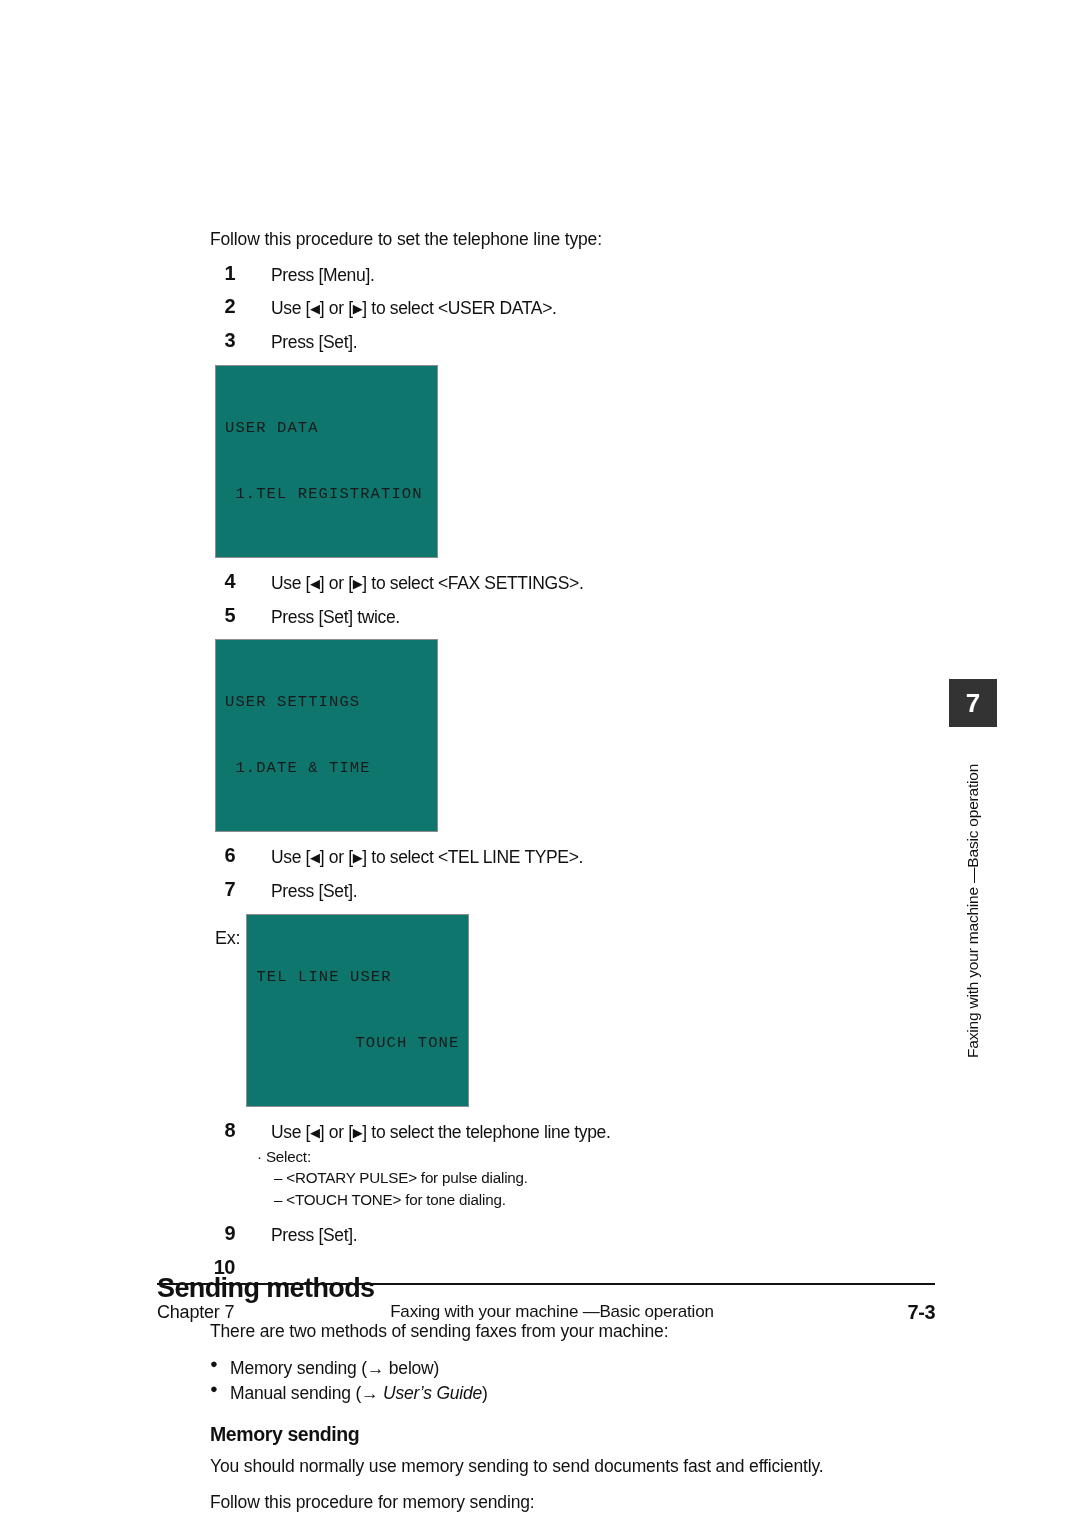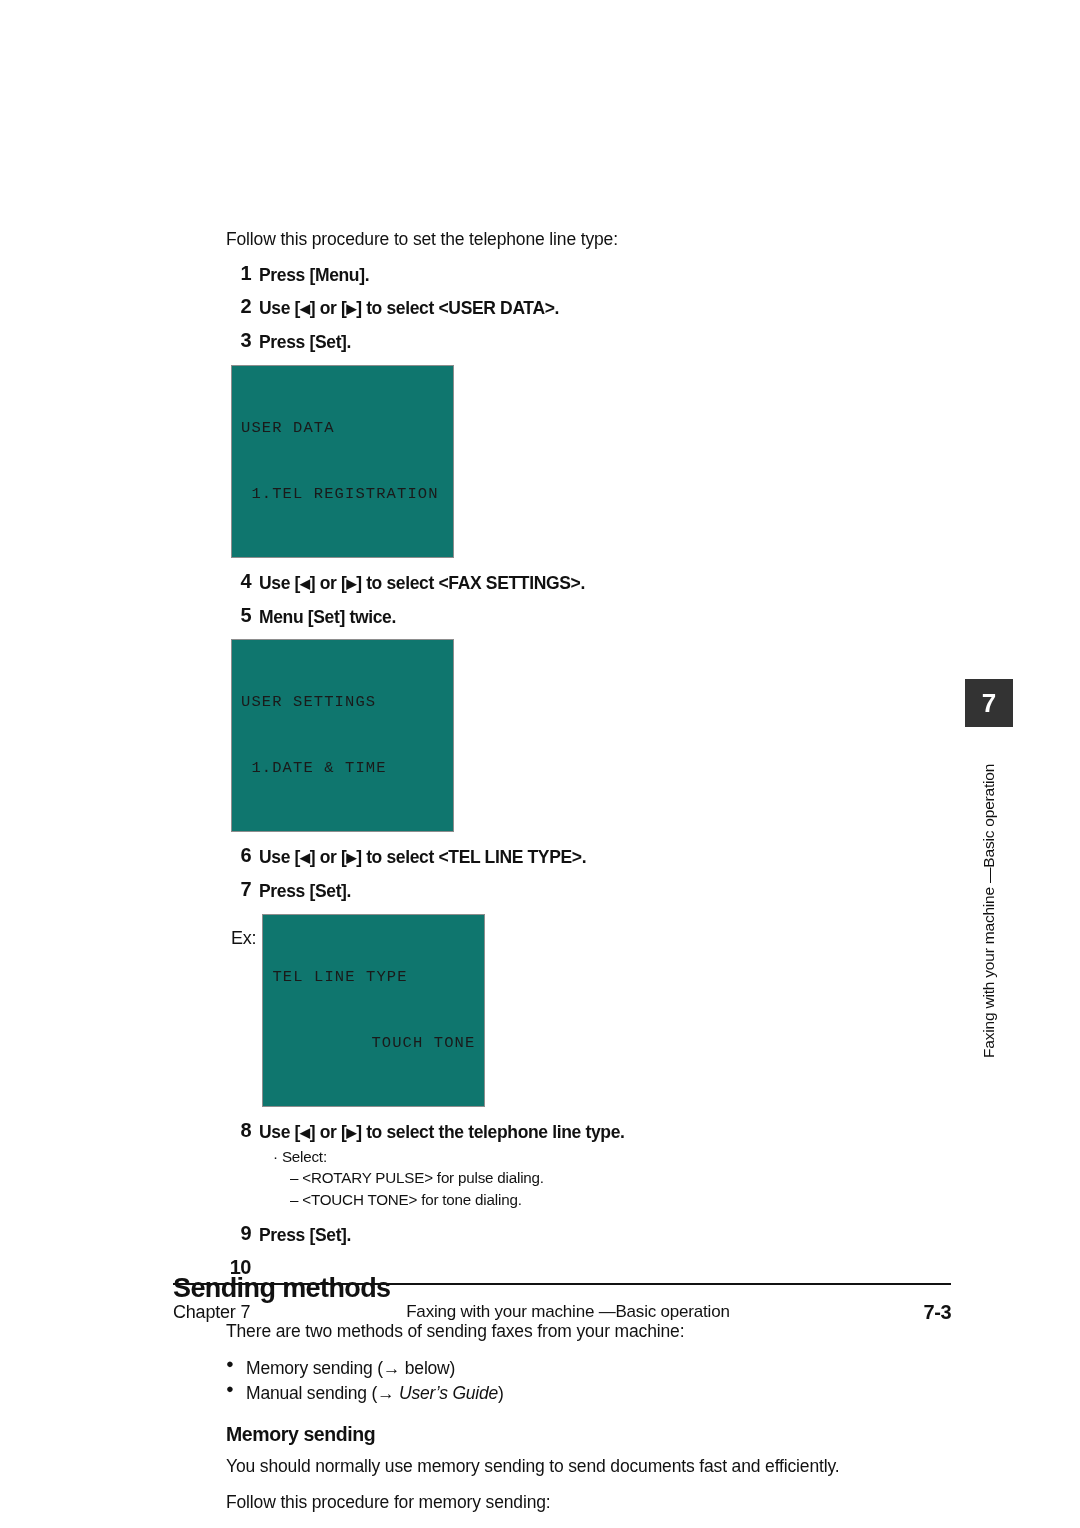--- a/index.html
+++ b/index.html
@@ -11,21 +11,21 @@
     width: 1080px;
     height: 1528px;
     position: relative;
     font-family: "Liberation Sans", sans-serif;
     color: #111111;
     overflow: hidden;
   }
 
   .page {
     position: absolute;
-    left: 16px; top: 0;
+    left: 0; top: 0;
     width: 992px;
     height: 1528px;
   }
 
   
   .content {
     position: absolute;
     left: 157px;
     top: 228px;
     width: 780px;
@@ -54,24 +54,25 @@
     left: 0;
     top: -2px;
     width: 78px;
     text-align: right;
     font-size: 20px;
     font-weight: bold;
     letter-spacing: -0.5px;
   }
   .step-text {
     font-size: 17.5px;
-    font-weight: bold;
+    font-weight: normal;
     line-height: 1.3;
     letter-spacing: -0.35px;
     display: block;
+    margin-left: 28px;
   }
   .tri {
     font-size: 13px;
     line-height: 1;
     position: relative;
     top: -1px;
   }
 
   
   .substep {
@@ -260,21 +261,21 @@
     </div>
 
     <ol class="steps">
       <li class="step">
         <span class="step-num">4</span>
         <span class="step-text"><span>Use [</span><span class="tri">◀</span><span>] or [</span><span class="tri">▶</span><span>] to select &lt;FAX SETTINGS&gt;.</span></span>
       </li>
 
       <li class="step">
         <span class="step-num">5</span>
-        <span class="step-text">Menu [Set] twice.</span>
+        <span class="step-text">Press [Set] twice.</span>
       </li>
     </ol>
 
     <div class="lcd-wrap">
       <div class="lcd">
         <span class="row">USER SETTINGS</span>
         <span class="row"> 1.DATE &amp; TIME</span>
       </div>
     </div>
 
@@ -286,21 +287,21 @@
 
       <li class="step">
         <span class="step-num">7</span>
         <span class="step-text">Press [Set].</span>
       </li>
     </ol>
 
     <div class="lcd-wrap">
       <span class="lcd-ex">Ex:</span>
       <div class="lcd">
-        <span class="row">TEL LINE TYPE</span>
+        <span class="row">TEL LINE USER</span>
         <span class="row right">TOUCH TONE</span>
       </div>
     </div>
 
     <ol class="steps">
       <li class="step">
         <span class="step-num">8</span>
         <span class="step-text"><span>Use [</span><span class="tri">◀</span><span>] or [</span><span class="tri">▶</span><span>] to select the telephone line type.</span></span>
         <div class="substep">
           <span class="dot-line">· Select:</span>

